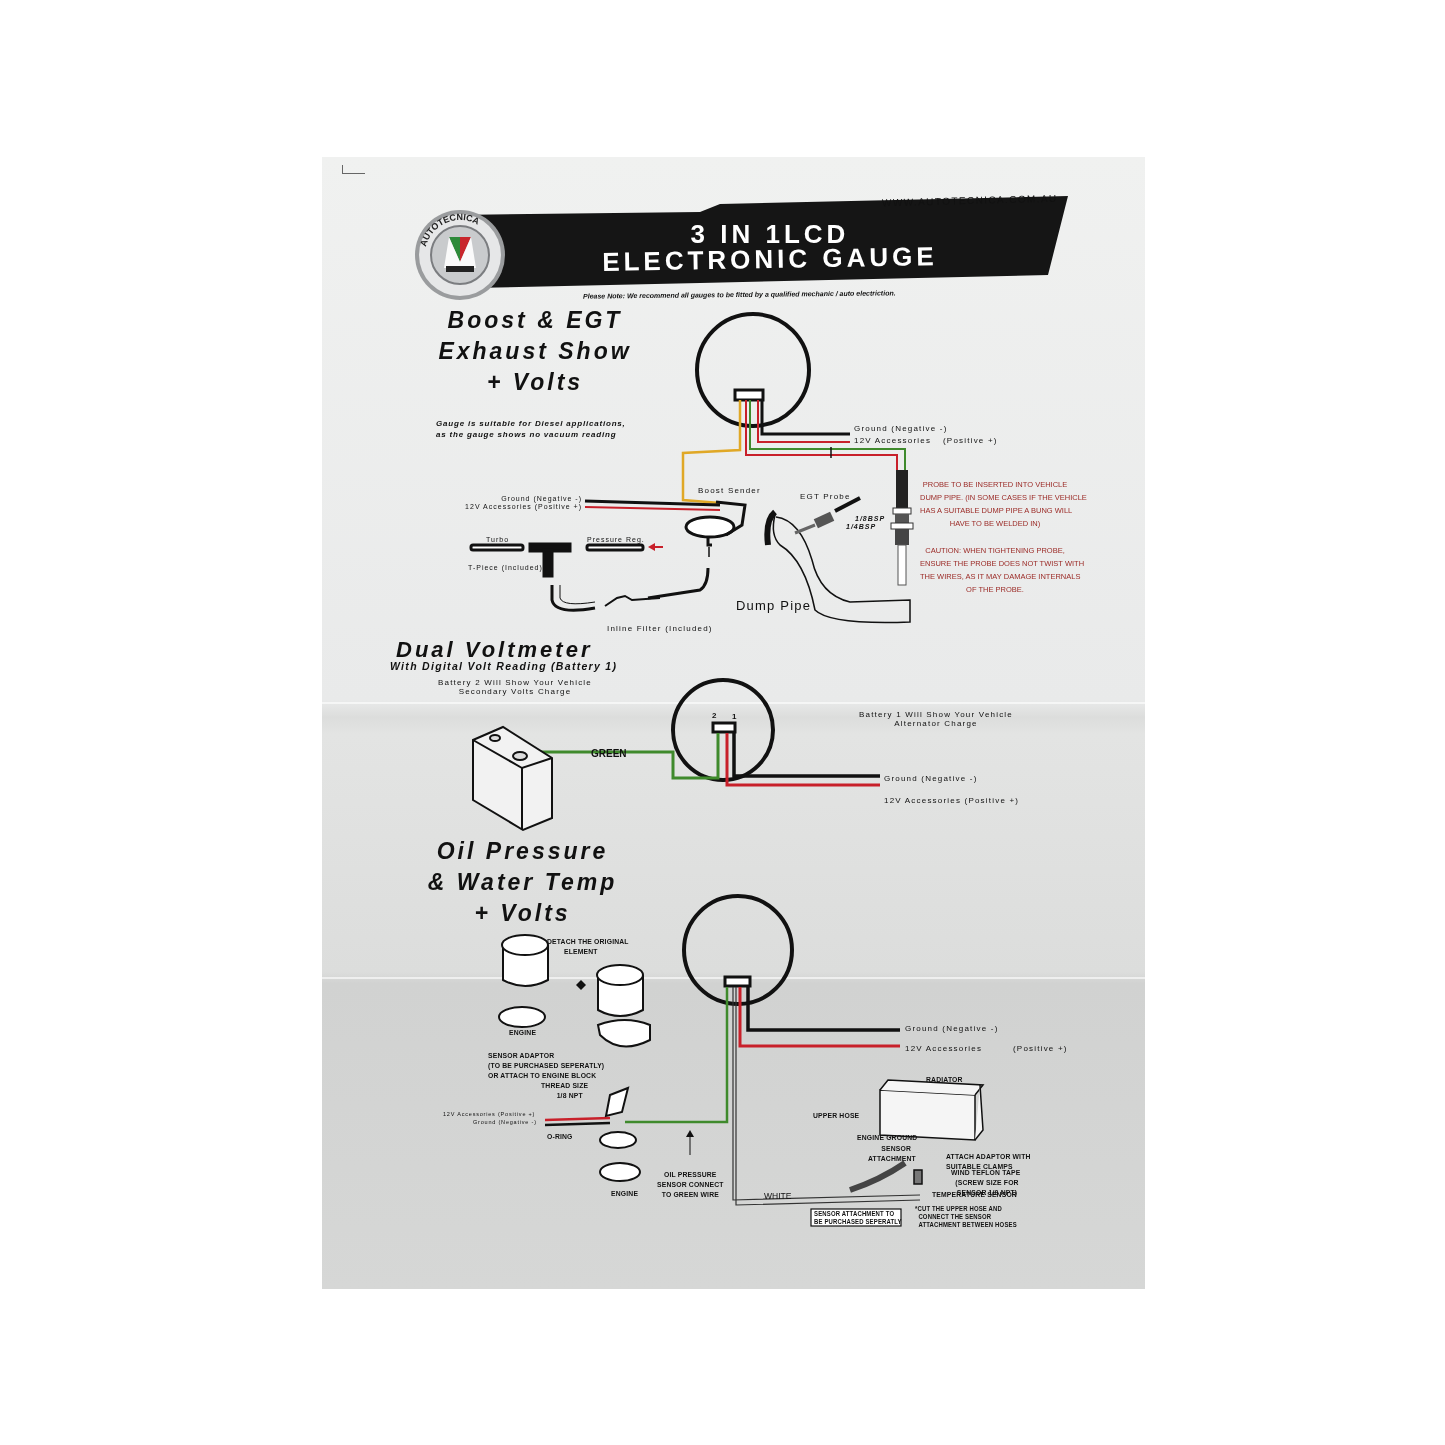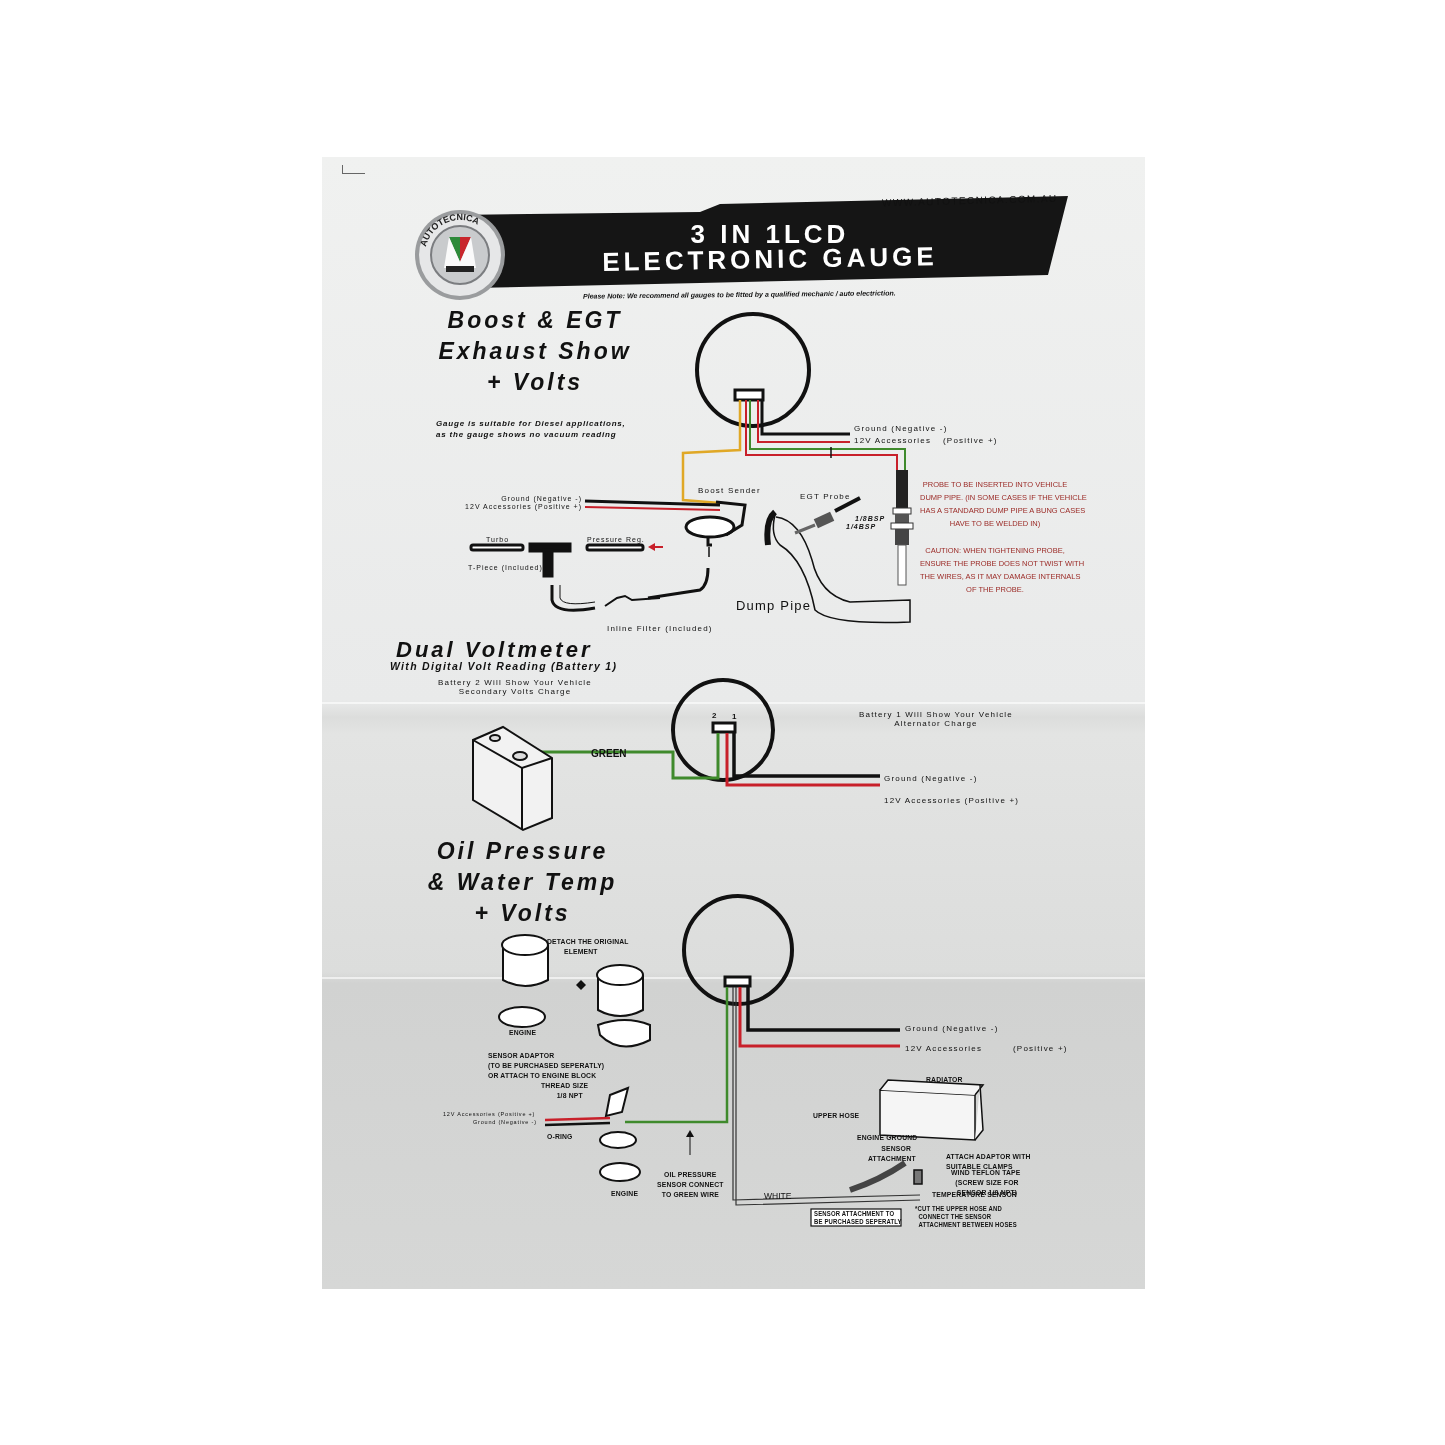--- a/index.html
+++ b/index.html
@@ -164,21 +164,21 @@
 <div class="t tiny" style="left:855px;top:515px;font-weight:bold;font-style:italic;">1/8BSP</div>
 <div class="t tiny" style="left:846px;top:523px;font-weight:bold;font-style:italic;">1/4BSP</div>
 <div class="t tiny" style="left:486px;top:536px;">Turbo</div>
 <div class="t tiny" style="left:587px;top:536px;">Pressure Reg.</div>
 <div class="t tiny" style="left:468px;top:564px;">T-Piece (Included)</div>
 <div class="t small" style="left:607px;top:624px;">Inline Filter (Included)</div>
 <div class="t small" style="left:736px;top:598px;font-size:13px;">Dump Pipe</div>
 <div class="t red" style="left:920px;top:472px;width:150px;margin-top:6px;">
   <div>PROBE TO BE INSERTED INTO VEHICLE</div>
   <div>DUMP PIPE. (IN SOME CASES IF THE VEHICLE</div>
-  <div>HAS A STANDARD DUMP PIPE A BUNG CASES</div>
+  <div>HAS A SUITABLE DUMP PIPE A BUNG WILL</div>
   <div>HAVE TO BE WELDED IN)</div>
 </div>
 <div class="t red" style="left:920px;top:544px;width:150px;">
   <div>CAUTION: WHEN TIGHTENING PROBE,</div>
   <div>ENSURE THE PROBE DOES NOT TWIST WITH</div>
   <div>THE WIRES, AS IT MAY DAMAGE INTERNALS</div>
   <div>OF THE PROBE.</div>
 </div>
 
 <div class="t h1" style="left:396px;top:634px;font-size:22px;">Dual Voltmeter</div>

